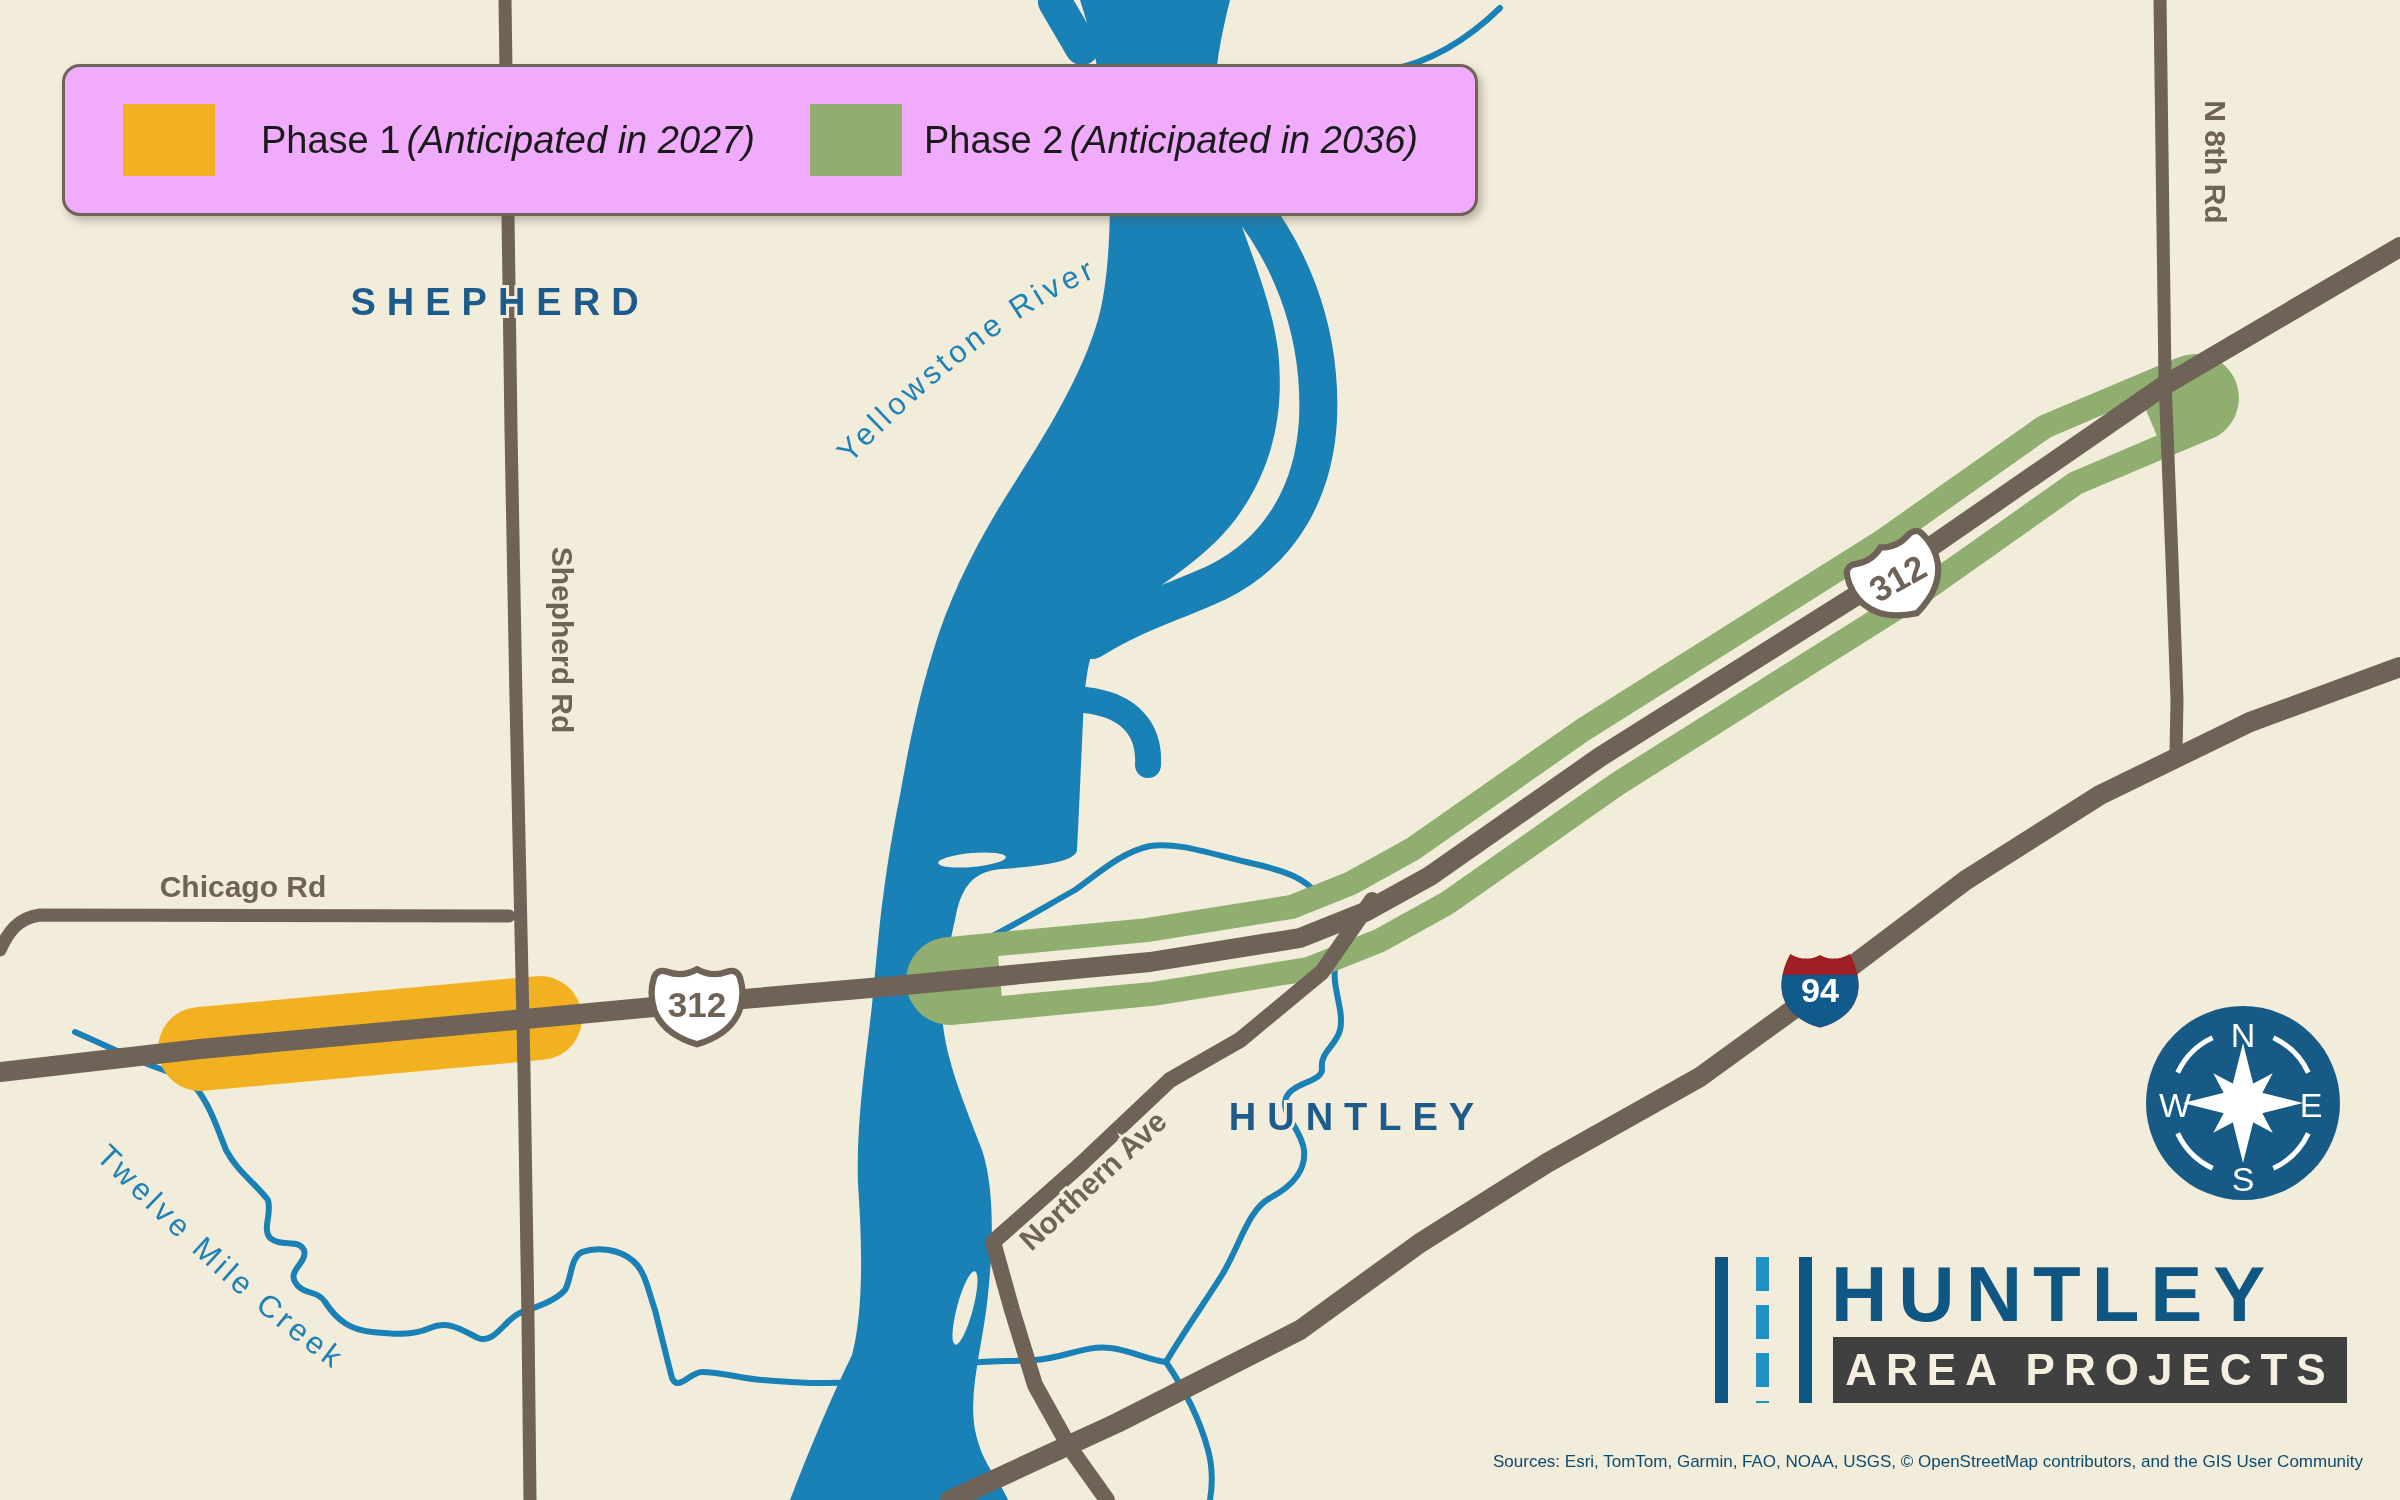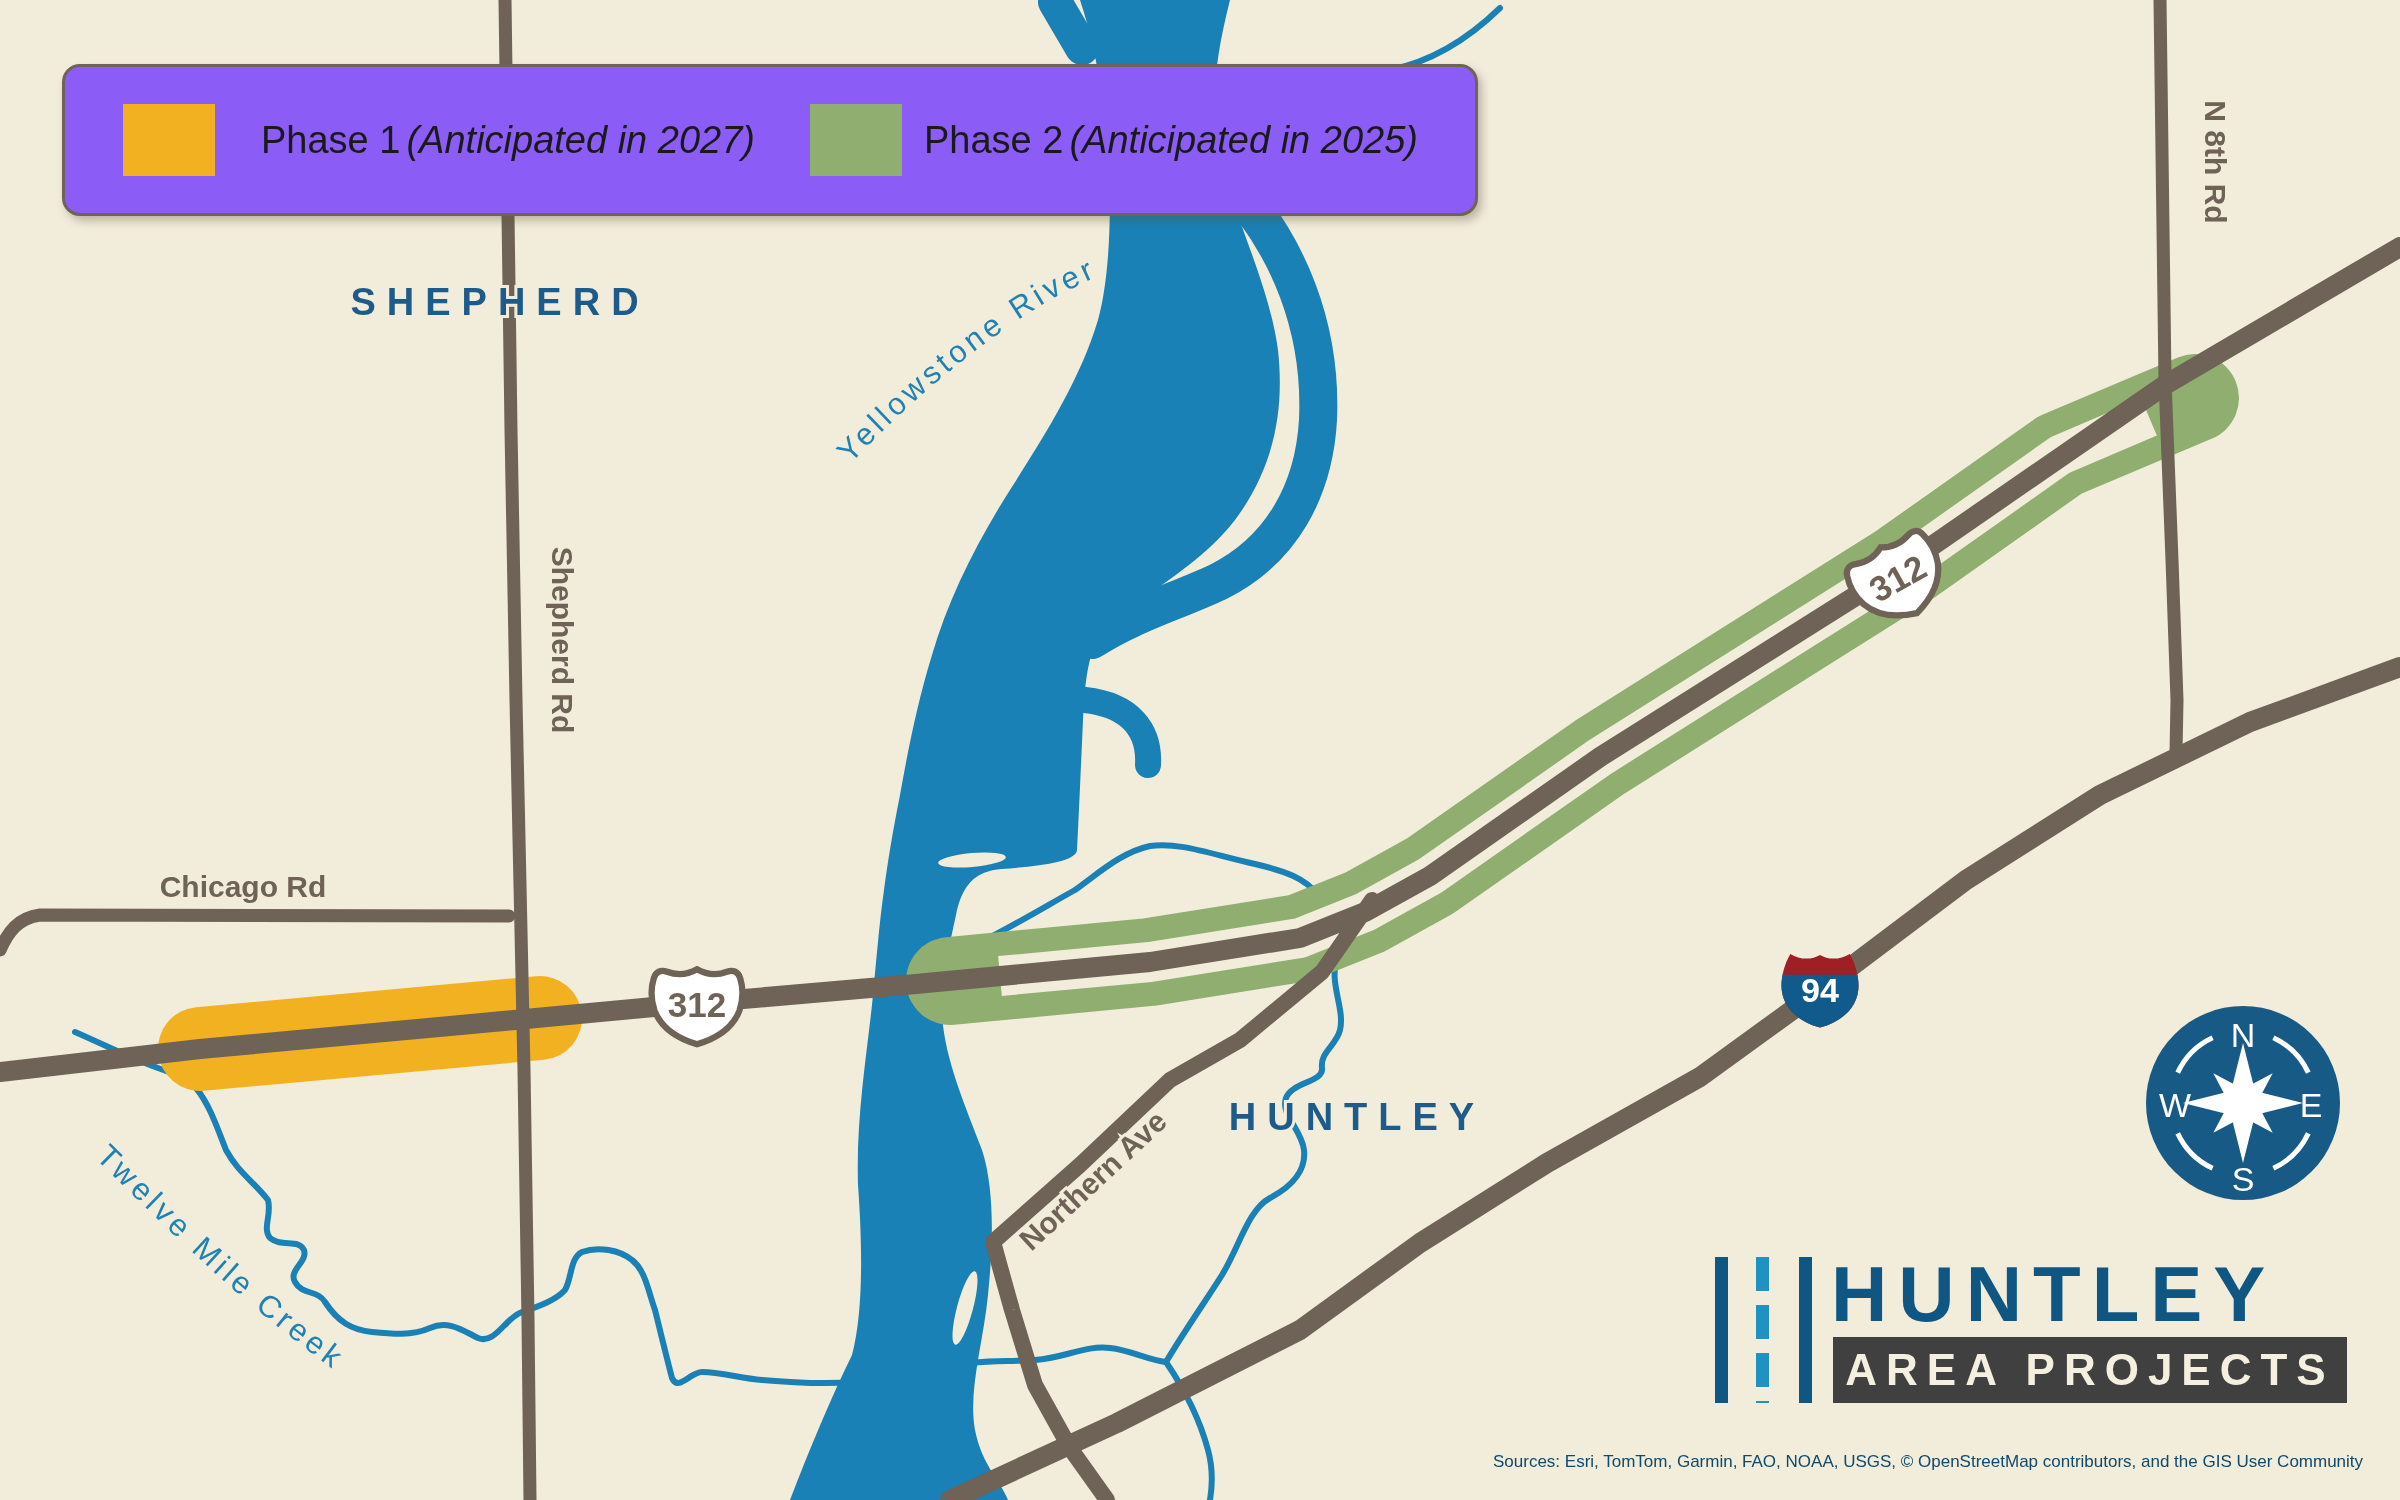--- a/index.html
+++ b/index.html
@@ -2,21 +2,21 @@
 <html><head>
 <meta charset="utf-8">
 <style>
   html,body{margin:0;padding:0;width:2400px;height:1500px;overflow:hidden;}
   #stage{position:relative;width:2400px;height:1500px;background:#F2ECDB;
          font-family:"Liberation Sans","DejaVu Sans",sans-serif;}
   #map-svg{position:absolute;left:0;top:0;}
 
   
   .legend{position:absolute;left:62px;top:64px;width:1410px;height:146px;
-          background:#8b5cf6;border:3px solid #6F6357;border-radius:18px;
+          background:#f0abfc;border:3px solid #6F6357;border-radius:18px;
           box-shadow:4px 5px 8px rgba(90,80,60,.35);}
   .legend .swatch{position:absolute;top:37px;width:92px;height:72px;}
   .legend .sw1{left:58px;background:#F2B120;}
   .legend .sw2{left:745px;background:#8FAE70;}
   .legend .entry{position:absolute;top:0;height:146px;display:flex;align-items:center;
                  font-size:38px;color:#1a1a1a;white-space:nowrap;}
   .legend .e1{left:196px;}
   .legend .e2{left:859px;align-items:center;}
   .legend .note{font-style:italic;margin-left:6px;}
 
@@ -197,21 +197,21 @@
 
   <div class="legend">
     <div class="swatch sw1"></div>
     <div class="entry e1">
       <span>Phase 1</span>
       <span class="note">(Anticipated in 2027)</span>
     </div>
     <div class="swatch sw2"></div>
     <div class="entry e2">
       <span>Phase 2</span>
-      <span class="note">(Anticipated in 2025)</span>
+      <span class="note">(Anticipated in 2036)</span>
     </div>
   </div>
 
   <div>
     <div class="logo-bar lb1"></div>
     <div class="logo-dash"></div>
     <div class="logo-bar lb3"></div>
   </div>
   <div class="logo-title">HUNTLEY</div>
   <div class="logo-sub">AREA PROJECTS</div>

